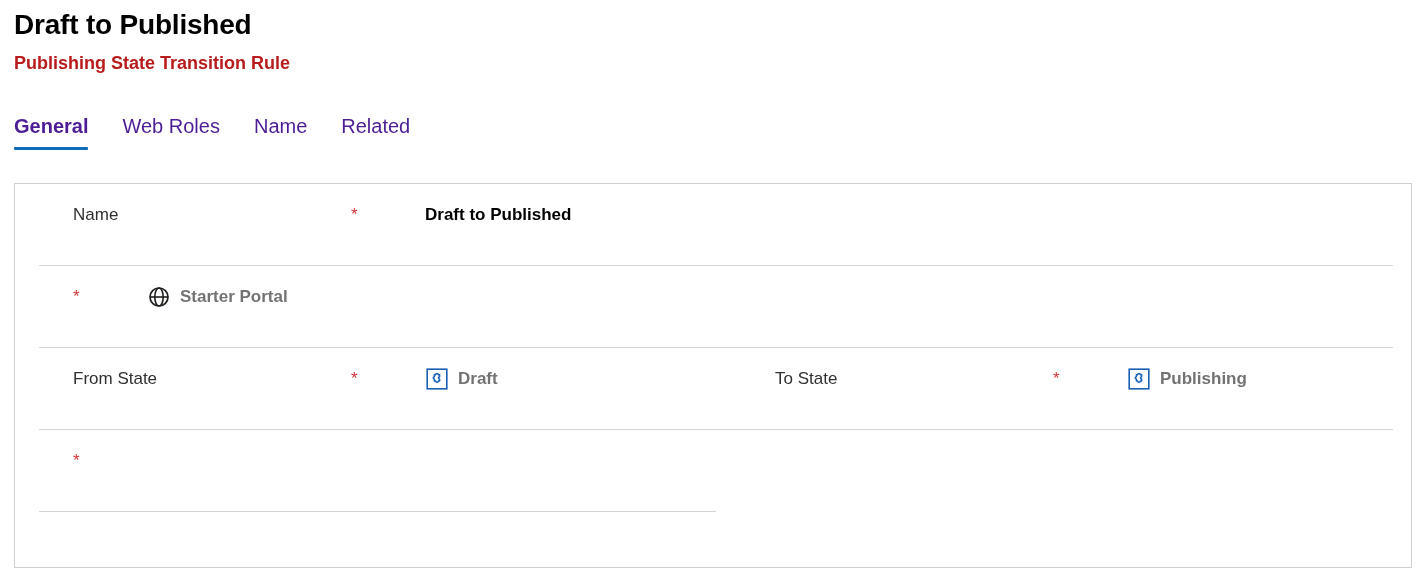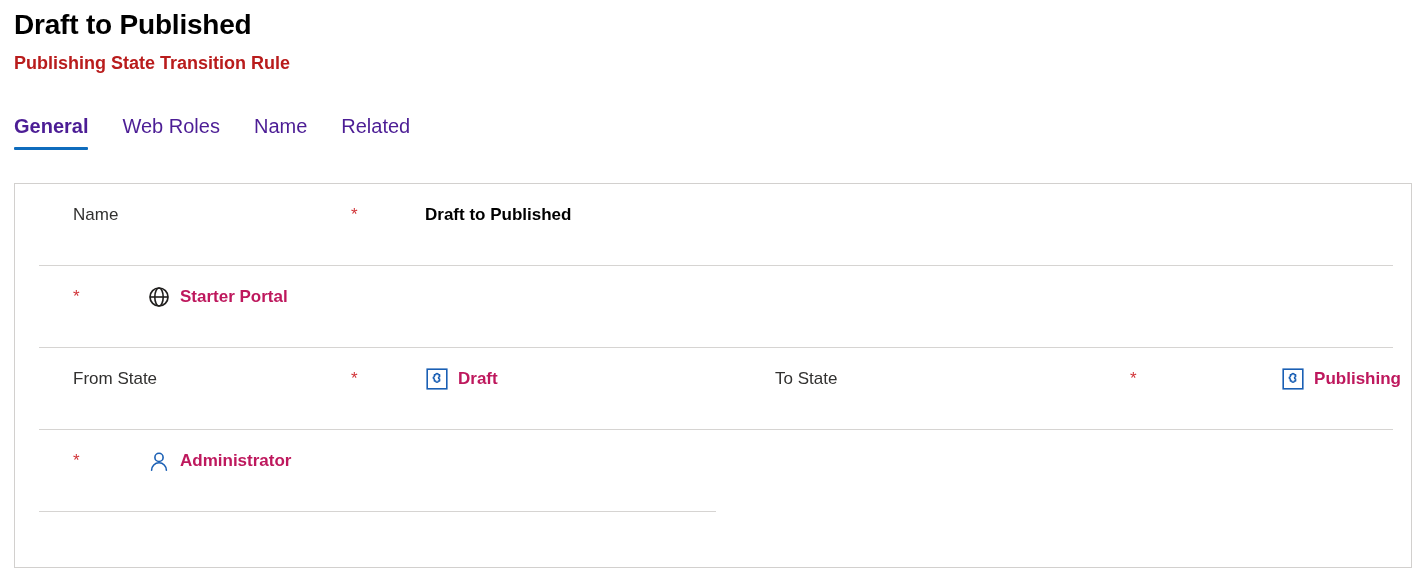--- a/index.html
+++ b/index.html
@@ -95,21 +95,21 @@
 
   .cell {
     position: relative;
     display: flex;
     align-items: center;
     height: 62px;
     box-sizing: border-box;
     gap: 36px;
   }
   .cell.left  { width: 726px; padding-left: 58px; }
-  .cell.right { width: 660px; padding-left: 34px; justify-content: space-between; }
+  .cell.right { width: 660px; padding-left: 34px; }
 
   .field-label {
     font-size: 17px;
     color: #323130;
     line-height: 22px;
     white-space: nowrap;
   }
   .cell.left .field-label  { width: 242px; }
   .cell.right .field-label { width: 242px; }
 
@@ -126,21 +126,21 @@
     align-items: center;
     font-size: 17px;
     line-height: 22px;
     white-space: nowrap;
   }
   .field-value .txt-strong {
     font-weight: bold;
     color: #000000;
   }
   .field-value .link {
-    color: #be185d;
+    color: #737373;
     font-weight: bold;
     cursor: pointer;
   }
   .field-value .icon {
     display: inline-flex;
     align-items: center;
     justify-content: center;
     width: 24px;
     height: 24px;
     margin-right: 9px;
@@ -231,29 +231,20 @@
             </span>
             <span class="link">Publishing</span>
           </span>
         </div>
         <div class="sep full"></div>
       </div>
 
       <div class="row">
         <div class="cell left">
           <span class="req">*</span>
-          <span class="field-value">
-            <span class="icon">
-              <svg width="22" height="22" viewBox="0 0 22 22" aria-hidden="true">
-                <circle cx="11" cy="7.4" r="4.1" fill="none" stroke="#1a5fb4" stroke-width="1.6"></circle>
-                <path d="M3.6 20.2 a7.4 7.4 0 0 1 14.8 0" fill="none" stroke="#1a5fb4" stroke-width="1.6" stroke-linecap="round"></path>
-              </svg>
-            </span>
-            <span class="link">Administrator</span>
-          </span>
         </div>
         <div class="sep half"></div>
       </div>
 
     </div>
   </div>
 
 </div>
 
 </body></html>

